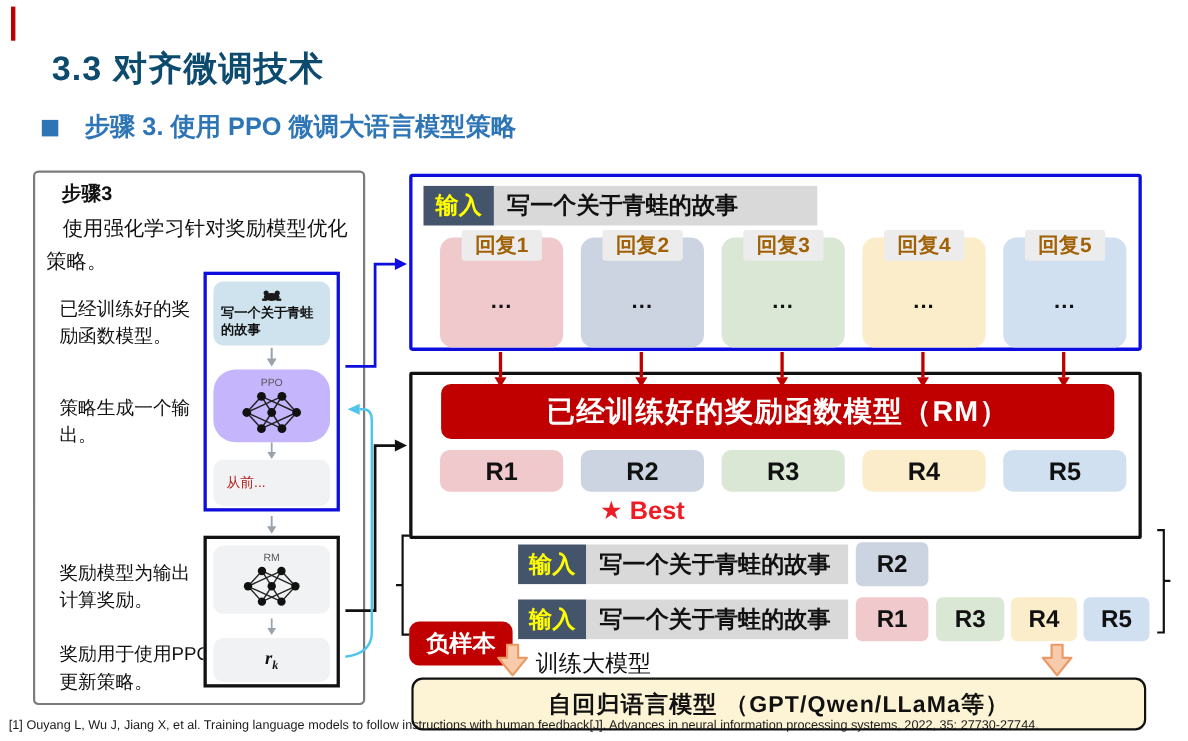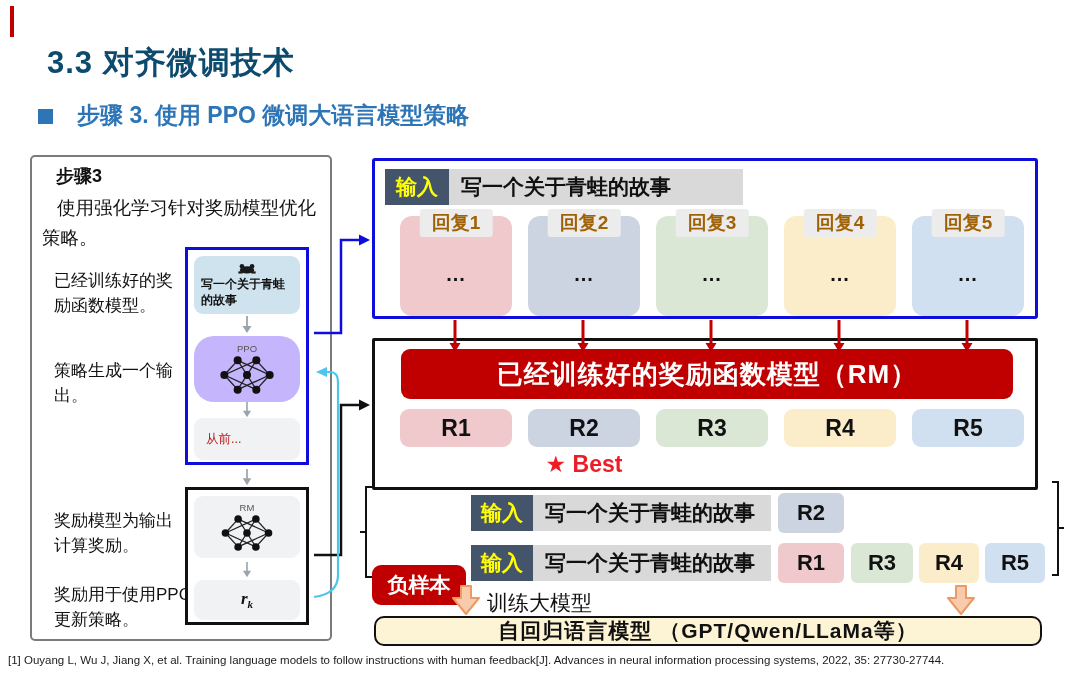--- a/index.html
+++ b/index.html
@@ -67,21 +67,21 @@
   .r-chip { top:68px; width:112px; height:38px; border-radius:9px; font-size:23px; font-weight:700; color:#111; }
   .best { left:153px; top:110px; width:112px; text-align:center; font-size:23px; font-weight:700; }
 
   
   .sample-badge { width:94px; height:40px; border-radius:9px; color:#fff; font-size:21px; font-weight:700; }
   .small-chip { height:40px; border-radius:6px; font-size:22px; font-weight:700; color:#111; }
   .row-input { width:62px; height:36px; font-size:21px; font-weight:700; }
   .row-prompt { width:238px; height:36px; }
 
   .train-caption { left:487px; top:589px; font-size:21px; color:#111; }
-  .base-bar { left:374px; top:616px; width:668px; height:30px; border:2.5px solid #111;
+  .base-bar { left:374px; top:616px; width:668px; height:48px; border:2.5px solid #111;
               border-radius:10px; font-size:21px; font-weight:700; color:#111; letter-spacing:1px; }
   .footnote { left:8px; top:654px; width:1068px; font-size:11.5px; color:#1a1a1a; }
 
   svg.overlay { left:0; top:0; width:1080px; height:674px; pointer-events:none; }
 </style>
 </head>
 <body>
 
 <div id="slide">
 

